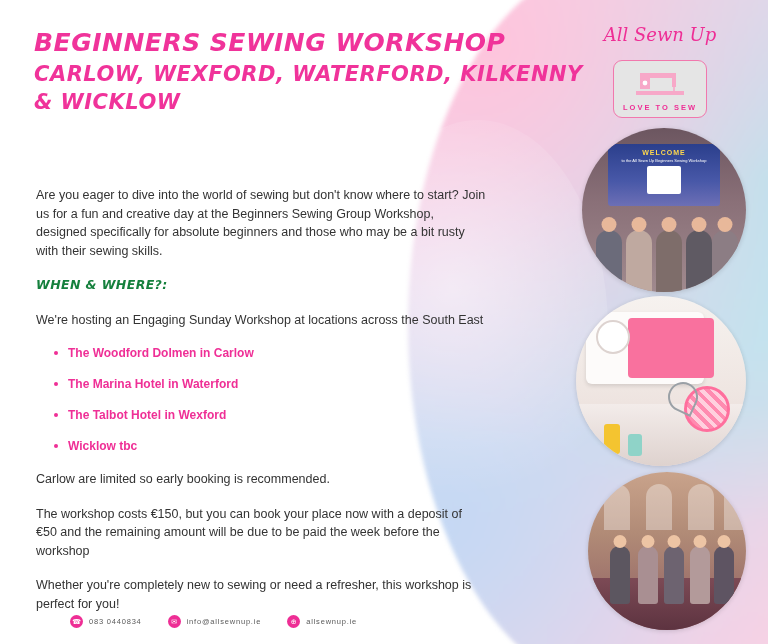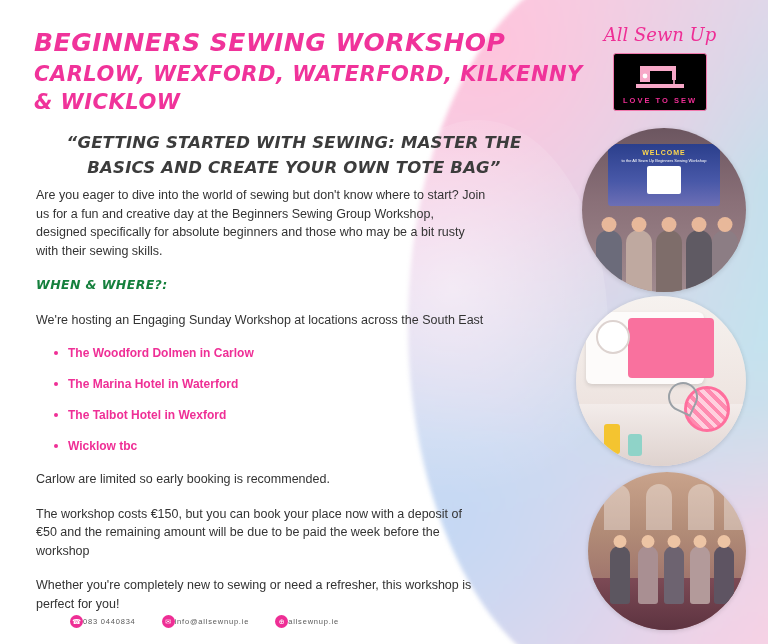--- a/index.html
+++ b/index.html
@@ -143,27 +143,27 @@
     text-align: center;
   }
   .logo-script {
     font-family: "DejaVu Serif", serif;
     font-style: italic;
     font-size: 18px;
     color: #ee2e95;
     line-height: 18px;
   }
   .logo-box {
-    margin: 9px auto 0 auto;
+    margin: 16px auto 0 auto;
     width: 92px;
     height: 56px;
     border: 1.6px solid #f178ad;
-    border-radius: 3px;
-    position: relative;
-    background: #000000;
+    border-radius: 9px;
+    position: relative;
+    background: #e5e5e5;
   }
   .logo-box svg { display:block; margin: 4px auto 0 auto; }
   .logo-tag {
     margin-top: 4px;
     font-size: 7.5px;
     letter-spacing: 2px;
     color: #ee2e95;
     font-weight: bold;
   }
 
@@ -271,21 +271,21 @@
 
   
   .footer {
     position: absolute;
     left: 70px;
     bottom: 16px;
     display: flex;
     align-items: center;
     gap: 26px;
   }
-  .f-item { display: flex; align-items: center; }
+  .f-item { display: flex; align-items: center; gap: 6px; }
   .f-icon {
     width: 13px; height: 13px; border-radius: 50%;
     background: #ee2e95; color: #fff;
     display: flex; align-items: center; justify-content: center;
     font-size: 7px; line-height: 1;
   }
   .f-text {
     font-size: 7.5px; color: #5a5a5a; letter-spacing: 0.8px;
   }
 </style>
@@ -293,21 +293,20 @@
 <body>
 
 <div class="poster">
 
   <div class="blob"></div>
   <div class="blob2"></div>
 
   <div class="headline-wrap">
     <div class="headline line1">Beginners Sewing Workshop</div>
     <div class="headline line2">Carlow, Wexford, Waterford, Kilkenny &amp; Wicklow</div>
-    <div class="subhead">“Getting started with sewing: master the basics and create your own tote bag”</div>
   </div>
 
   <div class="logo">
     <div class="logo-script">All Sewn Up</div>
     <div class="logo-box">
       <svg width="60" height="34" viewBox="0 0 60 34">
         <path d="M6 26 H54 V30 H6 Z" fill="#f7a8c8"></path>
         <path d="M10 8 H20 V24 H10 Z" fill="#f7a8c8"></path>
         <path d="M14 8 H46 V13 H14 Z" fill="#f7a8c8"></path>
         <path d="M42 13 H46 V22 H42 Z" fill="#f7a8c8"></path>

